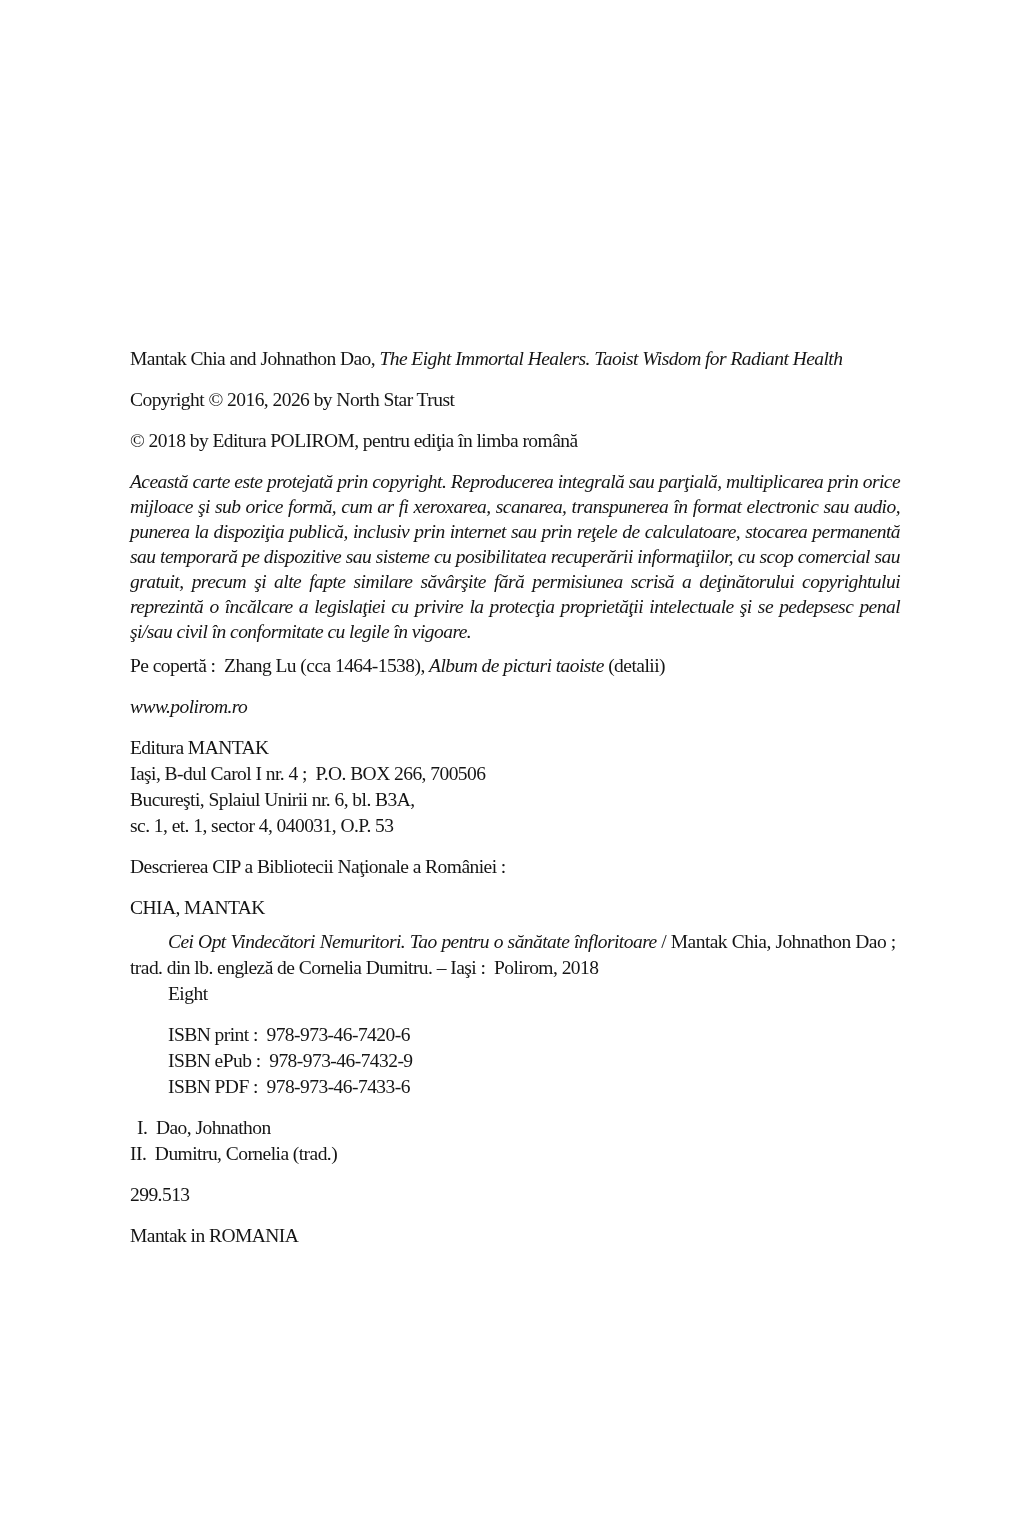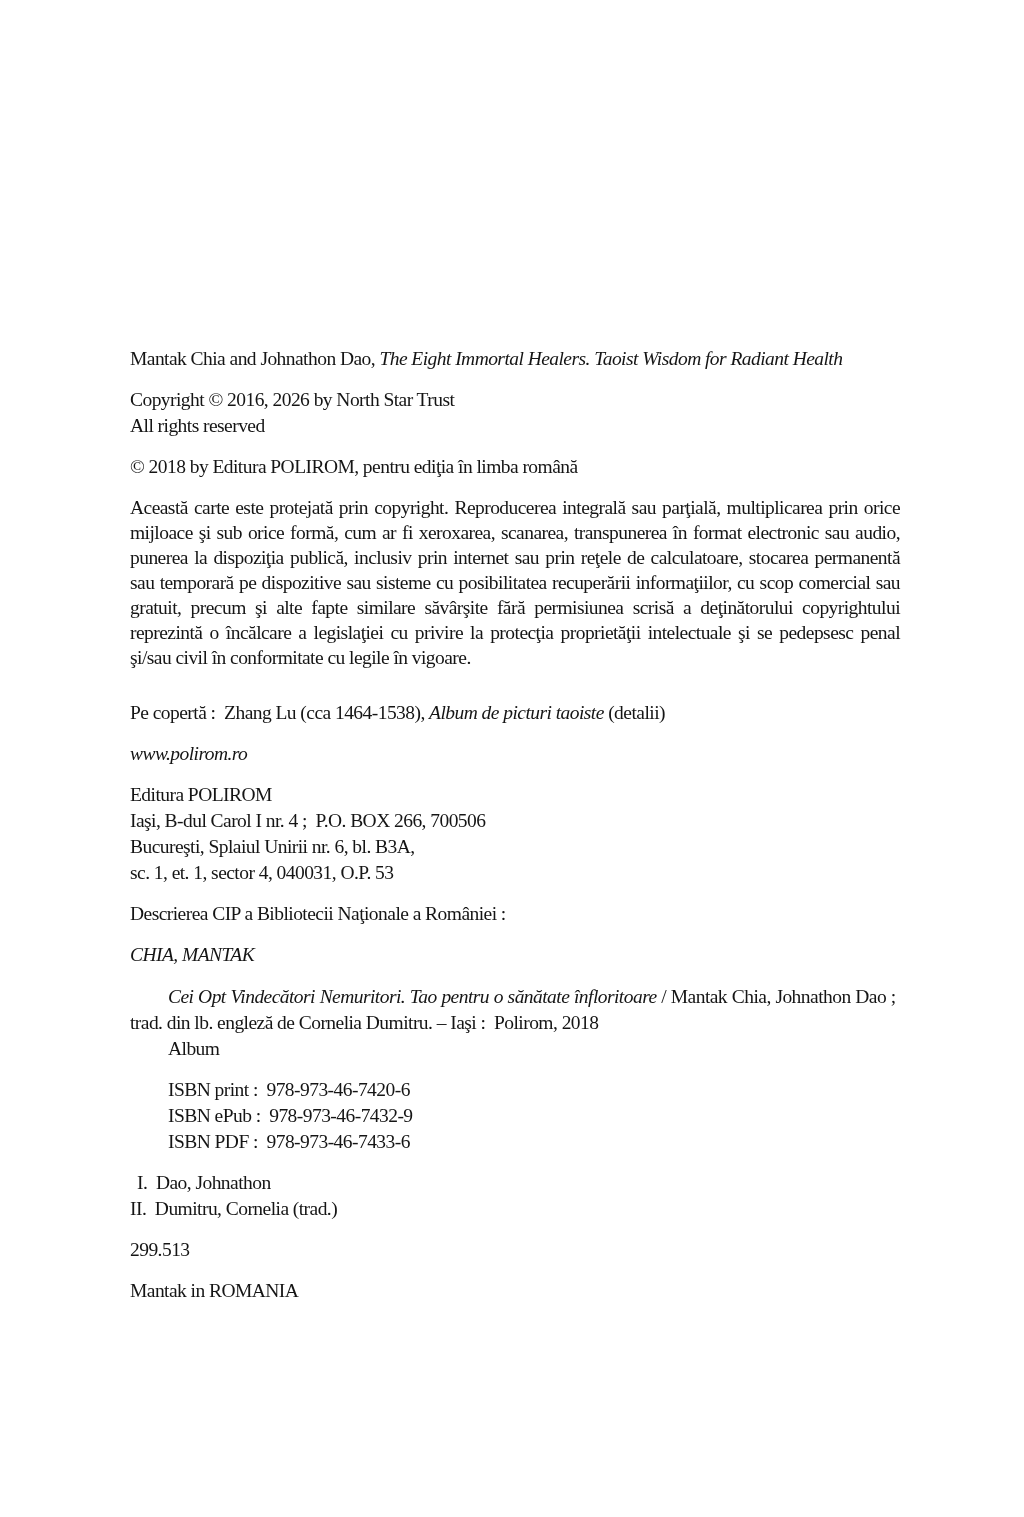--- a/index.html
+++ b/index.html
@@ -25,79 +25,78 @@
     letter-spacing: -0.55px;
   }
   .block {
     margin: 0 0 15px 0;
   }
   .justify {
     text-align: justify;
   }
   .legal {
     line-height: 25px;
-    margin-bottom: 30px;
+    margin-bottom: 9px;
+    font-style: italic;
   }
   .line {
     display: block;
   }
   .indent-first {
     text-indent: 38px;
     margin-bottom: 0;
   }
   .pad {
     padding-left: 38px;
   }
   .tight {
-    margin-bottom: 16px;
-    font-style: italic;
+    margin-bottom: 8px;
   }
   .roman-one {
     padding-left: 7px;
   }
   em {
     font-style: italic;
     margin-top: 19px;
   }
 </style>
 </head>
 <body>
 
 <main class="content">
 
   <p class="block justify"><span>Mantak Chia and Johnathon Dao, </span><em>The Eight Immortal Healers. Taoist Wisdom for Radiant Health</em></p>
 
   <p class="block">
     <span class="line">Copyright © 2016, 2026 by North Star Trust</span>
-    <span class="line">All rights reserved</span>
   </p>
 
 
   <p class="block">© 2018 by Editura POLIROM, pentru ediţia în limba română</p>
 
   <p class="block justify legal">Această carte este protejată prin copyright. Reproducerea integrală sau parţială, multiplicarea prin orice mijloace şi sub orice formă, cum ar fi xeroxarea, scanarea, transpunerea în format electronic sau audio, punerea la dispoziţia publică, inclusiv prin internet sau prin reţele de calculatoare, stocarea permanentă sau temporară pe dispozitive sau sisteme cu posibilitatea recuperării informaţiilor, cu scop comercial sau gratuit, precum şi alte fapte similare săvârşite fără permisiunea scrisă a deţinătorului copyrightului reprezintă o încălcare a legislaţiei cu privire la protecţia proprietăţii intelectuale şi se pedepsesc penal şi/sau civil în conformitate cu legile în vigoare.</p>
 
   <p class="block"><span>Pe copertă :&nbsp; Zhang Lu (cca 1464-1538), </span><em>Album de picturi taoiste</em><span> (detalii)</span></p>
 
   <p class="block"><em>www.polirom.ro</em></p>
 
   <p class="block">
-    <span class="line">Editura POLIROM</span>
+    <span class="line">Editura MANTAK</span>
     <span class="line">Iaşi, B-dul Carol I nr. 4 ;&nbsp; P.O. BOX 266, 700506</span>
     <span class="line">Bucureşti, Splaiul Unirii nr. 6, bl. B3A,</span>
     <span class="line">sc. 1, et. 1, sector 4, 040031, O.P. 53</span>
   </p>
 
   <p class="block">Descrierea CIP a Bibliotecii Naţionale a României :</p>
 
   <p class="block tight">CHIA, MANTAK</p>
 
   <p class="block justify indent-first"><em>Cei Opt Vindecători Nemuritori. Tao pentru o sănătate înfloritoare</em><span> / Mantak Chia, Johnathon Dao ;&nbsp; trad. din lb. engleză de Cornelia Dumitru. – Iaşi :&nbsp; Polirom, 2018</span></p>
 
-  <p class="block pad">Album</p>
+  <p class="block pad">Eight</p>
 
   <p class="block pad">
     <span class="line">ISBN print :&nbsp; 978-973-46-7420-6</span>
     <span class="line">ISBN ePub :&nbsp; 978-973-46-7432-9</span>
     <span class="line">ISBN PDF :&nbsp; 978-973-46-7433-6</span>
   </p>
 
   <p class="block">
     <span class="line roman-one">I.&nbsp; Dao, Johnathon</span>
     <span class="line">II.&nbsp; Dumitru, Cornelia (trad.)</span>

